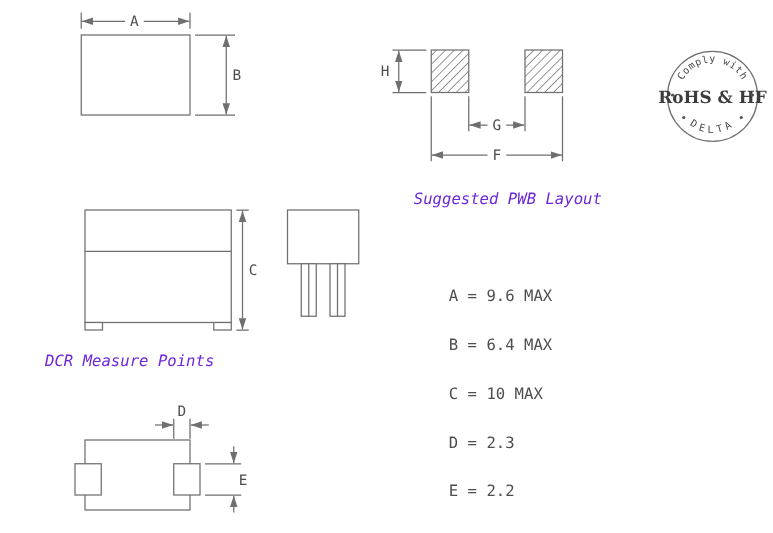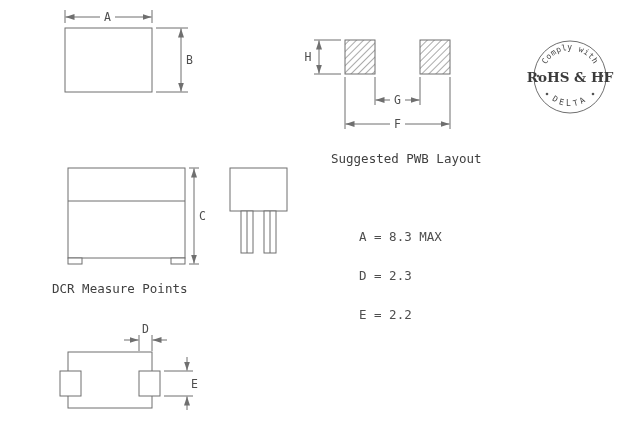--- a/index.html
+++ b/index.html
@@ -9,23 +9,23 @@
   .outline{stroke:#6f6f6f;stroke-width:1;fill:#ffffff;}
   .thin{stroke:#6f6f6f;stroke-width:1;fill:none;}
   .dimline{stroke:#6f6f6f;stroke-width:1;fill:none;}
   text{font-family:"DejaVu Sans Mono","Liberation Mono",monospace;font-size:11.5px;fill:#4e4e4e;}
   .mid{text-anchor:middle;}
   .lblbg{fill:#ffffff;stroke:none;}
   .stamp-arc{font-size:8px;fill:#474747;letter-spacing:0.5px;}
   .stamp-arc-bottom{letter-spacing:3px;}
   .stamp-main{font-family:"DejaVu Serif","Liberation Serif",serif;font-size:13.5px;font-weight:bold;
               fill:#3c3c3c;text-anchor:middle;}
-  .caption{position:absolute;font-size:12.5px;color:#404040;white-space:pre;}
+  .caption{position:absolute;font-size:12.5px;color:#6d28d9;white-space:pre;font-style:italic;}
   #pwb-caption{left:331px;top:151px;}
-  #dcr-caption{left:52px;top:281px;}
+  #dcr-caption{left:36px;top:281px;}
   .specs{position:absolute;left:359px;top:204px;font-size:12.5px;color:#4e4e4e;
          line-height:13px;white-space:pre;}
 </style>
 </head>
 <body>
 
 <div class="canvas">
 
   <svg width="618" height="426" viewBox="0 0 618 426">
     <defs>
@@ -108,21 +108,23 @@
       <circle cx="602" cy="76" r="1.3" fill="#555555"></circle>
       <circle cx="547" cy="94" r="1.3" fill="#555555"></circle>
       <circle cx="593" cy="94" r="1.3" fill="#555555"></circle>
     </g>
   </svg>
 
   <div class="caption" id="pwb-caption">Suggested PWB Layout</div>
   <div class="caption" id="dcr-caption">DCR Measure Points</div>
 
   <div class="specs">
-    <div>A = 8.3 MAX</div>
+    <div>A = 9.6 MAX</div>
+    <div>B = 6.4 MAX</div>
+    <div>C = 10 MAX</div>
     <div>D = 2.3</div>
     <div>E = 2.2</div>
     
     
     
   </div>
 
 </div>
 
 </body></html>

